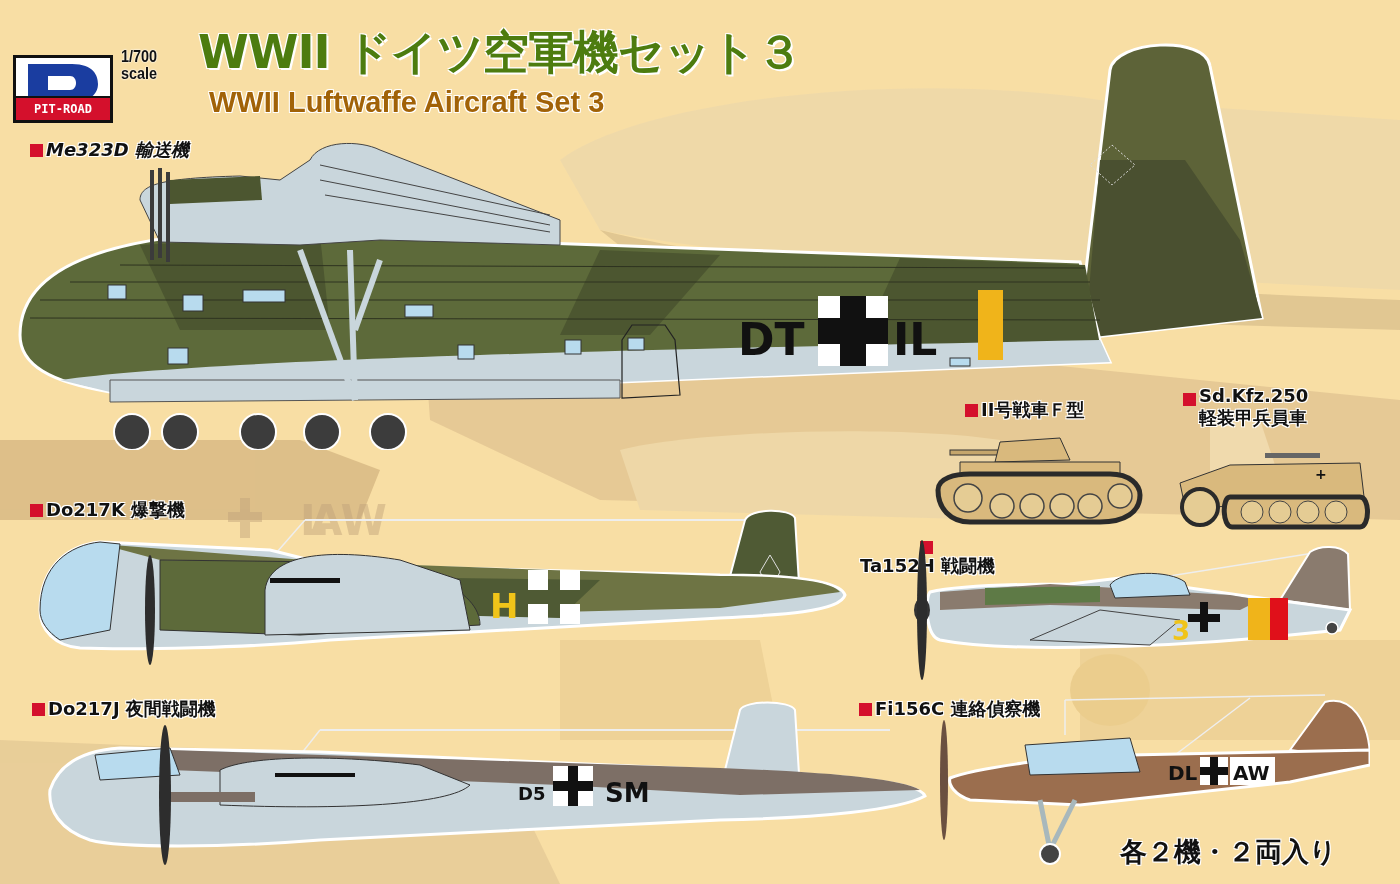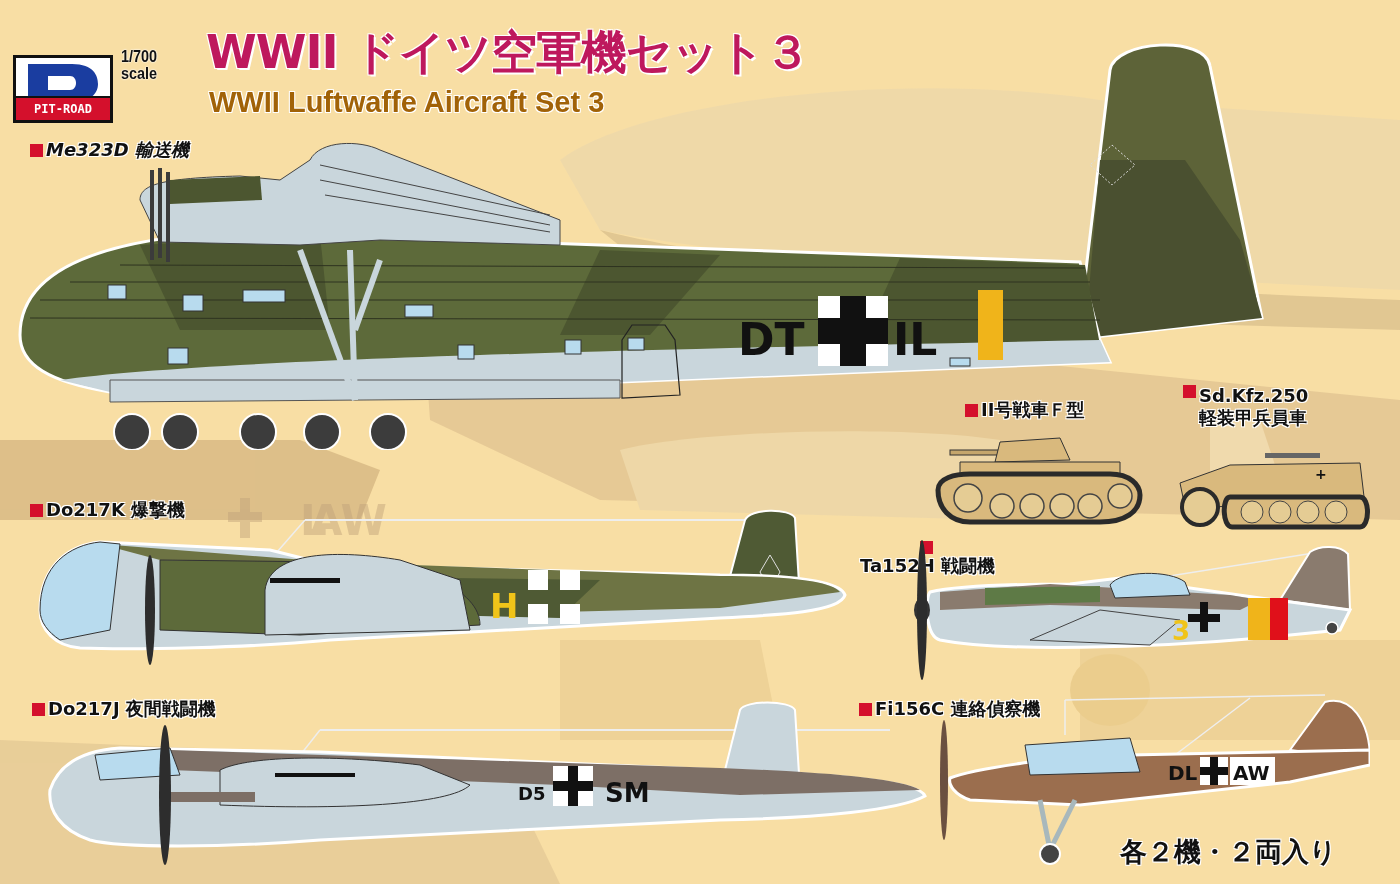--- a/index.html
+++ b/index.html
@@ -3,21 +3,21 @@
 <meta charset="utf-8">
 <style>
   html,body{margin:0;padding:0;}
   body{width:1400px;height:884px;overflow:hidden;background:#f7dfa6;font-family:"DejaVu Sans","Liberation Sans",sans-serif;}
   #stage{position:relative;width:1400px;height:884px;background:#f8dea4;overflow:hidden;}
   .bg-svg{position:absolute;left:0;top:0;}
   .logo{position:absolute;left:13px;top:24px;width:100px;height:68px;background:#fff;border:3px solid #111;box-sizing:border-box;margin-top:31px;}
   .logo-mark{position:absolute;left:6px;top:4px;width:82px;height:60px;}
   .logo-band{position:absolute;left:0;right:0;bottom:0;height:22px;background:#d4102c;color:#fff;font:bold 12px "DejaVu Sans Mono",monospace;text-align:center;line-height:22px;border-top:2px solid #111;}
   .scale{position:absolute;left:121px;top:48px;font:bold 17px "Liberation Sans",sans-serif;line-height:17px;color:#111;text-align:center;transform:scaleX(0.85);transform-origin:left top;text-shadow:0 0 2px #fff,0 0 2px #fff;}
-  .title-jp{position:absolute;left:206px;top:22px;font:bold 46px "DejaVu Sans",sans-serif;color:#be185d;letter-spacing:-1px;text-shadow:2px 2px 0 #fff,-1px -1px 0 #fff,1px -1px 0 #fff,-1px 1px 0 #fff;white-space:nowrap;}
+  .title-jp{position:absolute;left:198px;top:22px;font:bold 46px "DejaVu Sans",sans-serif;color:#4d7c0f;letter-spacing:-1px;text-shadow:2px 2px 0 #fff,-1px -1px 0 #fff,1px -1px 0 #fff,-1px 1px 0 #fff;white-space:nowrap;}
   .title-en{position:absolute;left:209px;top:86px;font:bold 29px "Liberation Sans",sans-serif;color:#a16207;text-shadow:1px 1px 0 #fff,-1px -1px 0 #fff,1px -1px 0 #fff,-1px 1px 0 #fff;white-space:nowrap;}
   .label{position:absolute;font:bold 18px "DejaVu Sans",sans-serif;color:#111;white-space:nowrap;text-shadow:1px 1px 0 #fff,-1px -1px 0 #fff,1px -1px 0 #fff,-1px 1px 0 #fff;display:flex;align-items:center;}
   .sq{display:inline-block;width:13px;height:13px;background:#d4102c;margin-right:3px;}
   .label2{display:block;padding-left:16px;}
   .contents{position:absolute;left:1120px;top:834px;font:bold 27px "DejaVu Sans",sans-serif;color:#111;text-shadow:1px 1px 0 #fff,-1px -1px 0 #fff,1px -1px 0 #fff,-1px 1px 0 #fff;white-space:nowrap;}
   .art{position:absolute;}
   .marking{font-family:"DejaVu Sans",sans-serif;font-weight:bold;}
 </style>
 </head>
 <body>
@@ -158,21 +158,21 @@
       <circle cx="38" cy="68" r="14"></circle>
         <circle cx="72" cy="76" r="12"></circle>
         <circle cx="102" cy="76" r="12"></circle>
       <circle cx="132" cy="76" r="12"></circle>
         <circle cx="160" cy="76" r="12"></circle>
         <circle cx="190" cy="66" r="12"></circle>
     </g>
   </svg>
 
   <div class="label" style="left:1183px;top:385px;flex-direction:column;align-items:flex-start;">
-    <span style="display:flex;align-items:flex-start;">
+    <span style="display:flex;align-items:flex-end;">
       <span class="sq"></span>
       <span>Sd.Kfz.250</span>
     </span>
     <span class="label2">軽装甲兵員車</span>
   </div>
   <svg class="art" style="left:1170px;top:445px;" width="200" height="90">
     <rect x="95" y="8" width="55" height="5" fill="#666"></rect>
     <path d="M10,38 L60,20 L190,18 L195,60 L15,62 Z" fill="#d9b97d" stroke="#333" stroke-width="1"></path>
     <text x="145" y="34" font-size="14" font-weight="bold" fill="#111">+</text>
     <circle cx="30" cy="62" r="18" fill="#e5cc94" stroke="#2a2a2a" stroke-width="4"></circle>

